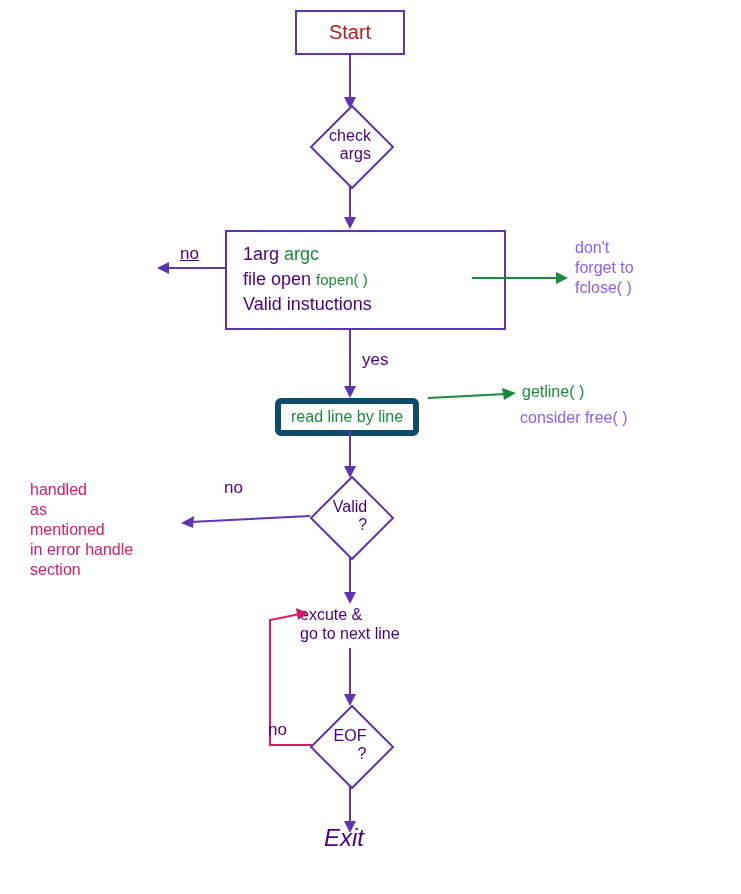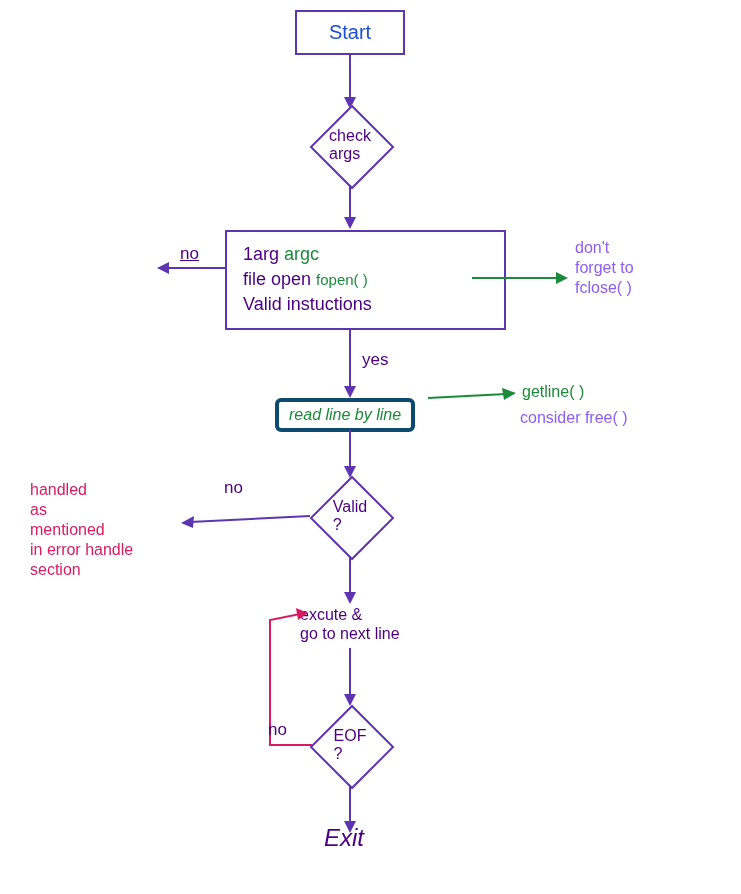--- a/index.html
+++ b/index.html
@@ -12,21 +12,21 @@
     position: relative;
   }
   .canvas {
     position: relative;
     width: 741px;
     height: 894px;
   }
   .node {
     position: absolute;
     font-size: 18px;
-    color: #1d4ed8;
+    color: #b91c1c;
   }
   .rect {
     border: 2px solid #5e35b1;
     background: white;
     display: flex;
     align-items: center;
     justify-content: center;
     text-align: center;
     padding: 4px;
     box-sizing: border-box;
@@ -50,21 +50,21 @@
     position: absolute;
     top: 0;
     left: 0;
     width: 80px;
     height: 80px;
     display: flex;
     align-items: center;
     justify-content: center;
     font-size: 16px;
     color: #4b0082;
-    text-align: left;
+    text-align: right;
     line-height: 1.1;
   }
   .process-box {
     border: 2px solid #5e35b1;
     position: absolute;
     padding: 10px 16px;
     font-size: 18px;
     color: #4b0082;
     line-height: 1.4;
     background: white;
@@ -73,27 +73,26 @@
   .gray { color: #8b5cf6; }
   .red { color: #d81b60; }
   .purple { color: #4b0082; }
   .annotation {
     position: absolute;
     font-size: 16px;
     line-height: 1.25;
   }
   .readline-box {
     position: absolute;
-    border: 4px solid #0c4a6e;
+    border: 6px solid #0c4a6e;
     border-radius: 6px;
     padding: 4px 10px;
     font-size: 16px;
     color: #1b8a3a;
     background: white;
-    font-style: italic;
   }
   .edge-label {
     position: absolute;
     font-size: 17px;
     color: #4b0082;
   }
   .exit-text {
     position: absolute;
     font-size: 24px;
     color: #4b0082;

